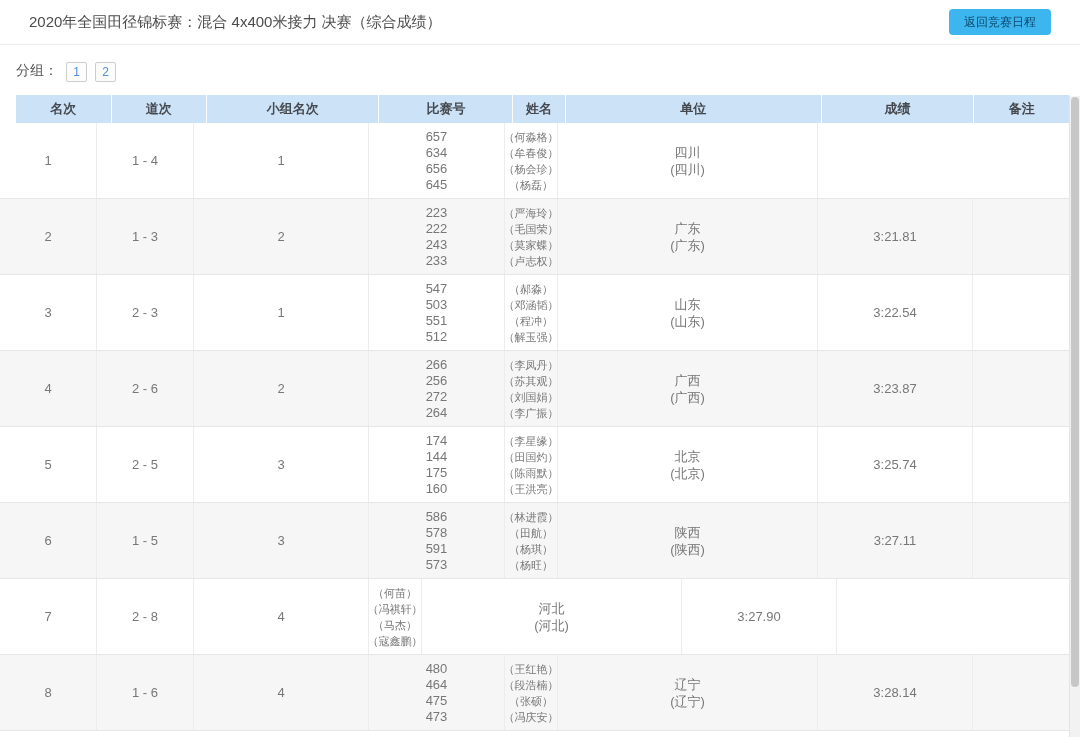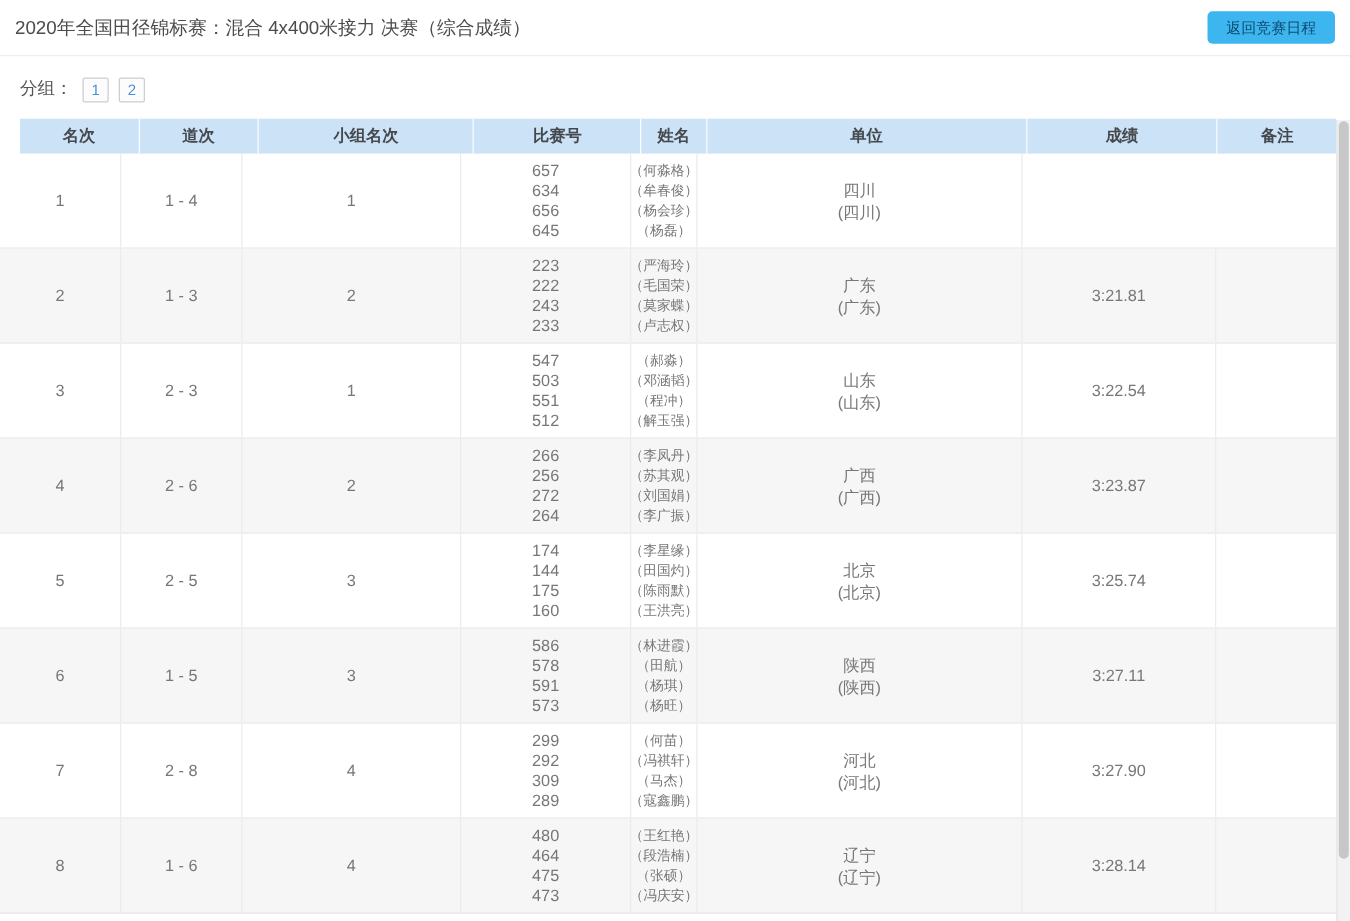--- a/index.html
+++ b/index.html
@@ -2,21 +2,21 @@
 <html><head>
 <meta charset="utf-8">
 <style>
   * { margin:0; padding:0; box-sizing:border-box; }
   html,body { width:1080px; height:737px; overflow:hidden; background:#fff;
               font-family:"Liberation Sans","DejaVu Sans",sans-serif; }
   .page { position:relative; width:1080px; height:737px; }
 
   
   .topbar { height:45px; border-bottom:1px solid #ededed; display:flex;
-            align-items:center; justify-content:space-between; padding:0 12px; }
+            align-items:center; justify-content:space-between; padding:0 29px; }
   .page-title { font-size:15px; color:#4c4c4c; }
   .back-btn { background:#3db6f0; color:#0c4a6e; border:none; border-radius:4px;
               height:26px; padding:0 15px; font-size:12px; cursor:pointer;
               font-family:inherit; }
 
   
   .groups-row { display:flex; height:20px; margin:17px 16px 13px 16px; }
   .group-label { font-size:14px; color:#555; }
   .group-btn { width:21px; height:20px; margin-left:8px; border:1px solid #cdcdcd;
                background:#fcfcfc; color:#4a90d9; font-size:12px; line-height:18px;
@@ -214,26 +214,20 @@
       <div class="team-line">(陕西)</div>
     </div>
     <div class="td c6">3:27.11</div>
     <div class="td c7"></div>
   </div>
 
   <div class="tr">
     <div class="td c0">7</div>
     <div class="td c1">2 - 8</div>
     <div class="td c2">4</div>
-    <div class="td c3">
-      <div class="line">299</div>
-      <div class="line">292</div>
-      <div class="line">309</div>
-      <div class="line">289</div>
-    </div>
     <div class="td c4">
       <div class="line">（何苗）</div>
       <div class="line">（冯祺轩）</div>
       <div class="line">（马杰）</div>
       <div class="line">（寇鑫鹏）</div>
     </div>
     <div class="td c5">
       <div class="team-line">河北</div>
       <div class="team-line">(河北)</div>
     </div>

